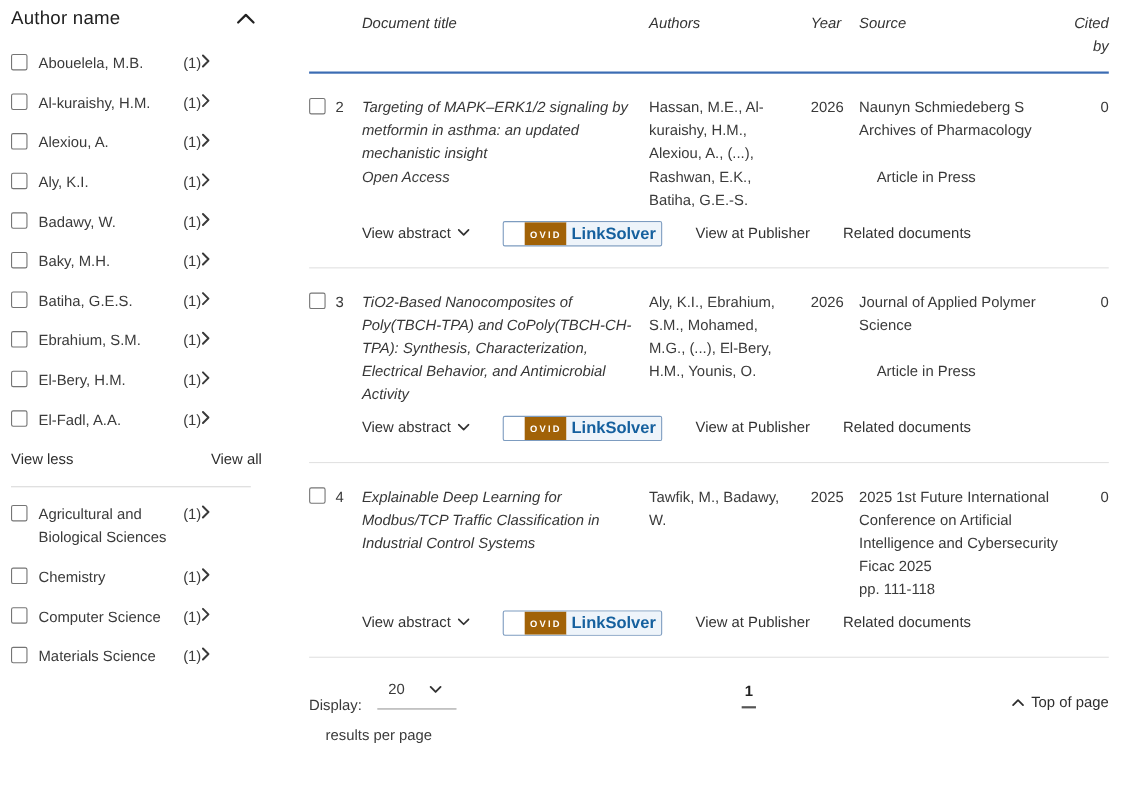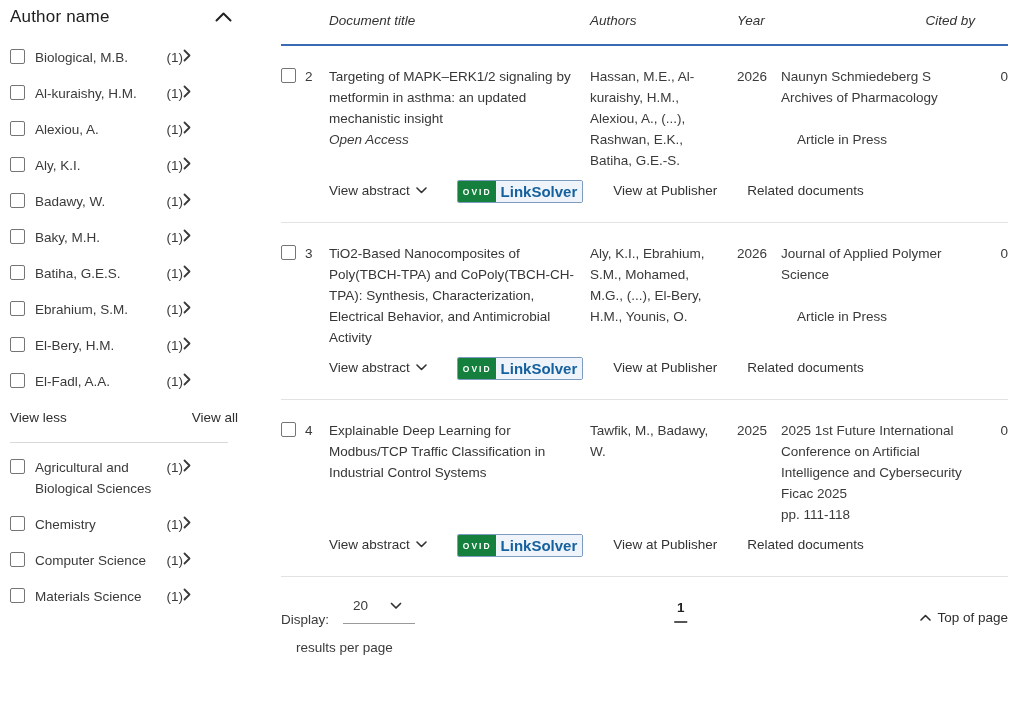--- a/index.html
+++ b/index.html
@@ -30,33 +30,33 @@
   .grid-cols { display:grid; grid-template-columns:48px 261px 147px 44px 194px 1fr; }
   .table-header { padding-bottom:13px; border-bottom:2px solid #3b6cb3; }
   .th { color:#333;font-style:italic; }
   .th-cited { text-align:right; }
 
   .doc-row { padding:20px 0 19px; border-bottom:1px solid #e2e2e2; }
   .row-main { min-height:112px; align-items:start; }
   .col-select { display:flex; gap:9px; align-items:flex-start; }
   .col-select .cbx { margin-top:2px; }
   .col-title { padding-right:14px; }
-  .doc-title { color:#363636; text-decoration:none; cursor:pointer; display:block; }
+  .doc-title { color:#363636; text-decoration:none; cursor:pointer; display:block;font-style:italic; }
   .open-access { font-style:italic; color:#3a3a3a; }
   .col-authors { padding-right:16px; }
   .col-source { padding-right:6px; }
   .source-status { margin-top:21px; margin-left:16px; }
   .col-cited { text-align:right; }
 
   .row-actions { margin-left:48px; margin-top:2px; display:flex; align-items:flex-start; gap:30px; }
   .view-abstract { display:inline-flex; align-items:center; gap:6px; color:#333; cursor:pointer; }
   .link-plain { color:#333; text-decoration:none; cursor:pointer; }
 
   .ovid-badge { display:inline-flex; align-items:stretch; border:1px solid #7d9cc0; border-radius:2px; overflow:hidden; cursor:pointer; line-height:normal; }
-  .ovid-left { background:#15803d; color:#fff; font-weight:bold; font-size:8.5px; letter-spacing:2px; padding:2px 4px 2px 5px; display:flex; align-items:center; }
+  .ovid-left { background:#a16207; color:#fff; font-weight:bold; font-size:8.5px; letter-spacing:2px; padding:2px 4px 2px 5px; display:flex; align-items:center;margin-left:19px; }
   .ovid-right { background:#eef4fa; color:#15609e; font-weight:bold; font-size:15px; padding:2px 5px; display:flex; align-items:center; }
 
   
   .results-footer { position:relative; margin-top:18px; height:80px; }
   .display-ctl { display:flex; align-items:flex-end; gap:14px; }
   .display-label { color:#3a3a3a; }
   .per-page-select { display:inline-flex; align-items:center; gap:22px; border-bottom:1px solid #9a9a9a; padding:0 8px 7px 10px; margin-bottom:6px; cursor:pointer; min-width:72px; }
   .per-page-suffix { margin-left:15px; margin-top:7px; }
   .pagination { position:absolute; left:55%; top:2px; transform:translateX(-50%); }
   .page-current { font-weight:700; color:#222; border-bottom:2px solid #555; padding:0 3px 3px; cursor:pointer; text-decoration:none; display:inline-block; }
@@ -76,21 +76,21 @@
         <span class="chev">
           <svg width="17" height="10" viewBox="0 0 17 10">
               <polyline points="1.5,8.5 8.5,1.5 15.5,8.5" fill="none" stroke="#222" stroke-width="2" stroke-linecap="round" stroke-linejoin="round"></polyline>
             </svg>
         </span>
       </div>
       <div class="facet-list">
 
           <div class="facet-item">
             <span class="cbx"></span>
-            <span class="facet-label">Biological, M.B.</span>
+            <span class="facet-label">Abouelela, M.B.</span>
             <span class="facet-count">(1)</span>
             <span class="facet-chev chev">
               <svg width="8" height="13" viewBox="0 0 8 13">
                 <polyline points="1.5,1.5 6.5,6.5 1.5,11.5" fill="none" stroke="#3a3a3a" stroke-width="1.8" stroke-linecap="round" stroke-linejoin="round"></polyline>
               </svg>
             </span>
           </div>
 
           <div class="facet-item">
             <span class="cbx"></span>
@@ -250,20 +250,21 @@
 
   </aside>
 
   <main class="main">
 
     <div class="table-header grid-cols">
       <span class="th"></span>
       <span class="th">Document title</span>
       <span class="th">Authors</span>
       <span class="th">Year</span>
+      <span class="th">Source</span>
       <span class="th th-cited">Cited by</span>
     </div>
 
     <div>
 
         <article class="doc-row">
           <div class="row-main grid-cols">
             <div class="col-select">
               <span class="cbx"></span>
               <span>2</span>

